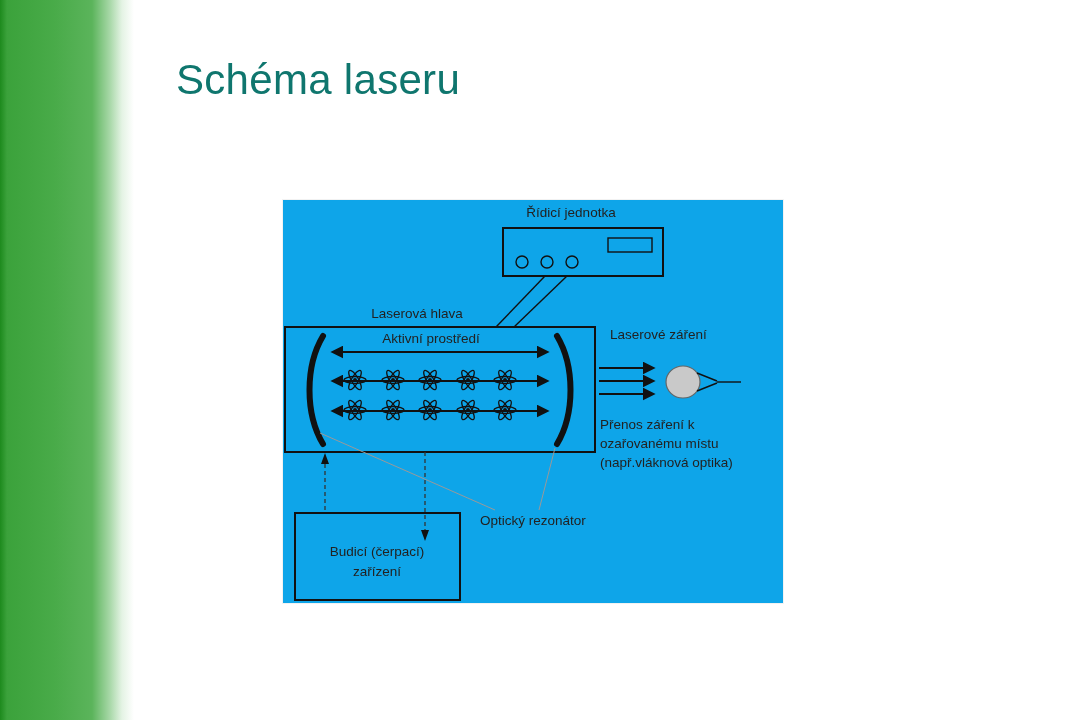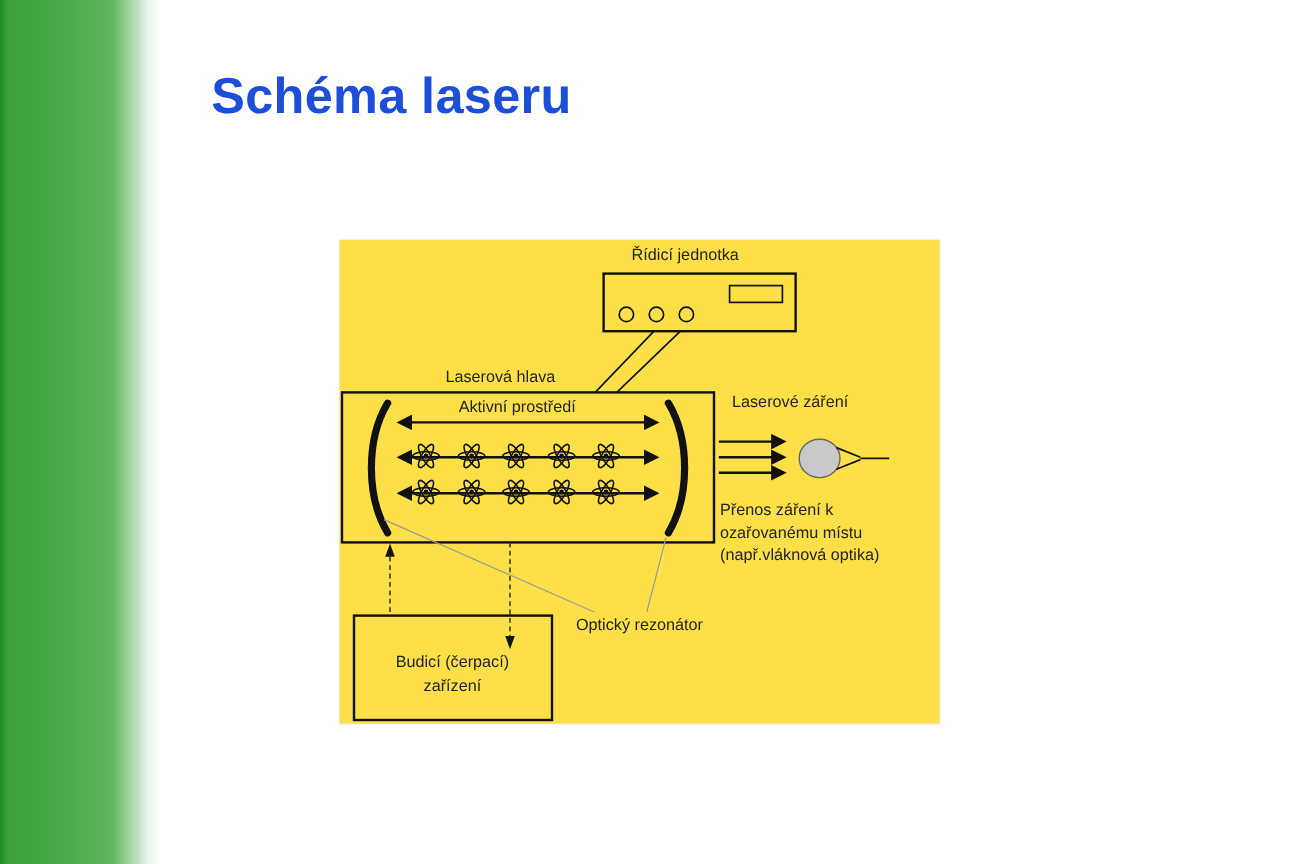--- a/index.html
+++ b/index.html
@@ -8,25 +8,25 @@
     background:#ffffff;font-family:"Liberation Sans",sans-serif;
   }
   .green-bar{
     position:absolute;left:0;top:0;width:134px;height:720px;
     background:linear-gradient(to right,
       #1d8a1d 0px,#3ba23b 7px,#49ab49 55px,#5bb45b 92px,
       #a8d8a8 110px,#e4f3e4 122px,#ffffff 134px);
   }
   .title{
     position:absolute;left:176px;top:56px;margin:0;
-    font-size:42px;font-weight:700;color:#1d4ed8;letter-spacing:0.3px;
+    font-size:42px;font-weight:400;color:#0f766e;letter-spacing:0.3px;
   }
   .diagram{
     position:absolute;left:283px;top:200px;width:500px;height:403px;
-    background:#fde047;box-shadow:0 0 0 1px #f2f2f2;
+    background:#0ea5e9;box-shadow:0 0 0 1px #f2f2f2;
   }
   
   .box{fill:none;stroke:#111;stroke-width:2;}
   .thin{fill:none;stroke:#111;stroke-width:1.4;}
   .mirror{fill:none;stroke:#111;stroke-width:6;stroke-linecap:round;}
   .arrow2{stroke:#111;stroke-width:2;marker-start:url(#arr);marker-end:url(#arr);}
   .arrow1{stroke:#111;stroke-width:2;marker-end:url(#arr);}
   .dash{stroke:#333;stroke-width:1.3;stroke-dasharray:4 3;fill:none;}
   .ptr{stroke:#999;stroke-width:1;}
   .lbl{font-family:"Liberation Sans",sans-serif;font-size:13.5px;fill:#222;}

